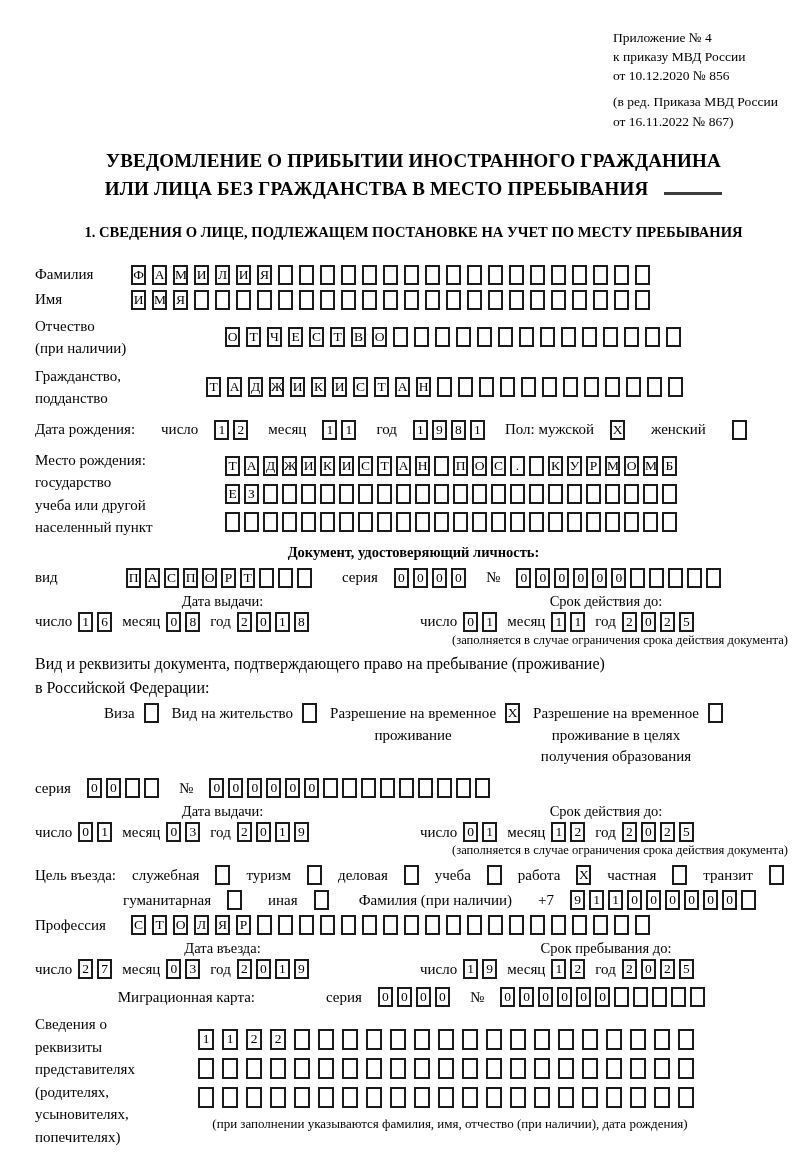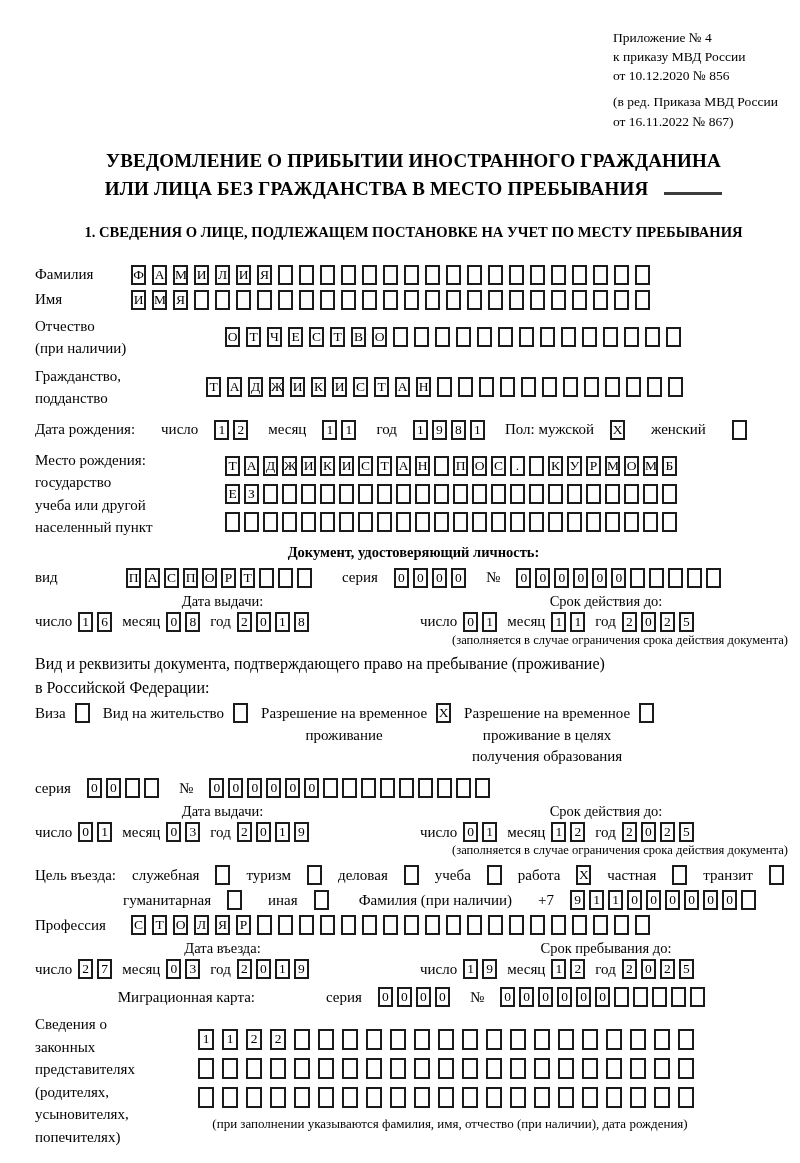--- a/index.html
+++ b/index.html
@@ -44,21 +44,21 @@
 
   .dates { display:flex; margin-top:4px; }
   .dcol.left { width:375px; flex:none; }
   .dcol.right { flex:1; padding-left:10px; }
   .dhead { text-align:center; font-size:14.5px; margin-bottom:2px; }
   .drow { display:flex; align-items:center; gap:6px; font-size:15px; }
   .note { font-size:12.6px; text-align:right; padding-right:4px; margin:1px 0 7px 0; }
 
   .intro { font-size:16px; margin-bottom:6px; }
 
-  .optrow { display:flex; align-items:flex-start; margin:2px 0 10px 0; }
+  .optrow { display:flex; align-items:flex-start; margin:2px 0 10px 0;justify-content:center; }
   .opt { display:flex; align-items:flex-start; gap:9px; margin-right:13px; }
   .opt:last-child { margin-right:0; }
   .opt .olabel { font-size:15px; line-height:1.45; }
   .opt .center { text-align:center; }
 
   .prow { display:flex; align-items:center; gap:16px; font-size:15px; margin-bottom:5px; flex-wrap:nowrap; }
   .ml10 { margin-left:10px; } .ml14 { margin-left:14px; } .ml55 { margin-left:55px; }
   .indent88 { margin-left:88px; }
 
   .repnote { font-size:13px; text-align:center; margin-top:6px; }
@@ -302,21 +302,21 @@
     <span>Миграционная карта:</span>
     <span class="ml55">серия</span>
     <span class="cells tight"><span class="cell">0</span><span class="cell">0</span><span class="cell">0</span><span class="cell">0</span></span>
     <span>№</span>
     <span class="cells tight"><span class="cell">0</span><span class="cell">0</span><span class="cell">0</span><span class="cell">0</span><span class="cell">0</span><span class="cell">0</span><span class="cell"></span><span class="cell"></span><span class="cell"></span><span class="cell"></span><span class="cell"></span></span>
   </div>
 
   <div class="frow topalign" style="margin-top:6px;">
     <span class="stack w143">
       <span>Сведения о</span><br>
-      <span>законных</span><br>
+      <span>реквизиты</span><br>
       <span>представителях</span><br>
       <span>(родителях,</span><br>
       <span>усыновителях,</span><br>
       <span>попечителях)</span>
     </span>
     <span class="vstack">
       <span class="cells wide"><span class="cell">1</span><span class="cell">1</span><span class="cell">2</span><span class="cell">2</span><span class="cell"></span><span class="cell"></span><span class="cell"></span><span class="cell"></span><span class="cell"></span><span class="cell"></span><span class="cell"></span><span class="cell"></span><span class="cell"></span><span class="cell"></span><span class="cell"></span><span class="cell"></span><span class="cell"></span><span class="cell"></span><span class="cell"></span><span class="cell"></span><span class="cell"></span></span>
       <span class="cells wide"><span class="cell"></span><span class="cell"></span><span class="cell"></span><span class="cell"></span><span class="cell"></span><span class="cell"></span><span class="cell"></span><span class="cell"></span><span class="cell"></span><span class="cell"></span><span class="cell"></span><span class="cell"></span><span class="cell"></span><span class="cell"></span><span class="cell"></span><span class="cell"></span><span class="cell"></span><span class="cell"></span><span class="cell"></span><span class="cell"></span><span class="cell"></span></span>
       <span class="cells wide"><span class="cell"></span><span class="cell"></span><span class="cell"></span><span class="cell"></span><span class="cell"></span><span class="cell"></span><span class="cell"></span><span class="cell"></span><span class="cell"></span><span class="cell"></span><span class="cell"></span><span class="cell"></span><span class="cell"></span><span class="cell"></span><span class="cell"></span><span class="cell"></span><span class="cell"></span><span class="cell"></span><span class="cell"></span><span class="cell"></span><span class="cell"></span></span>
       <span class="repnote" style="display:block;">(при заполнении указываются фамилия, имя, отчество (при наличии), дата рождения)</span>

